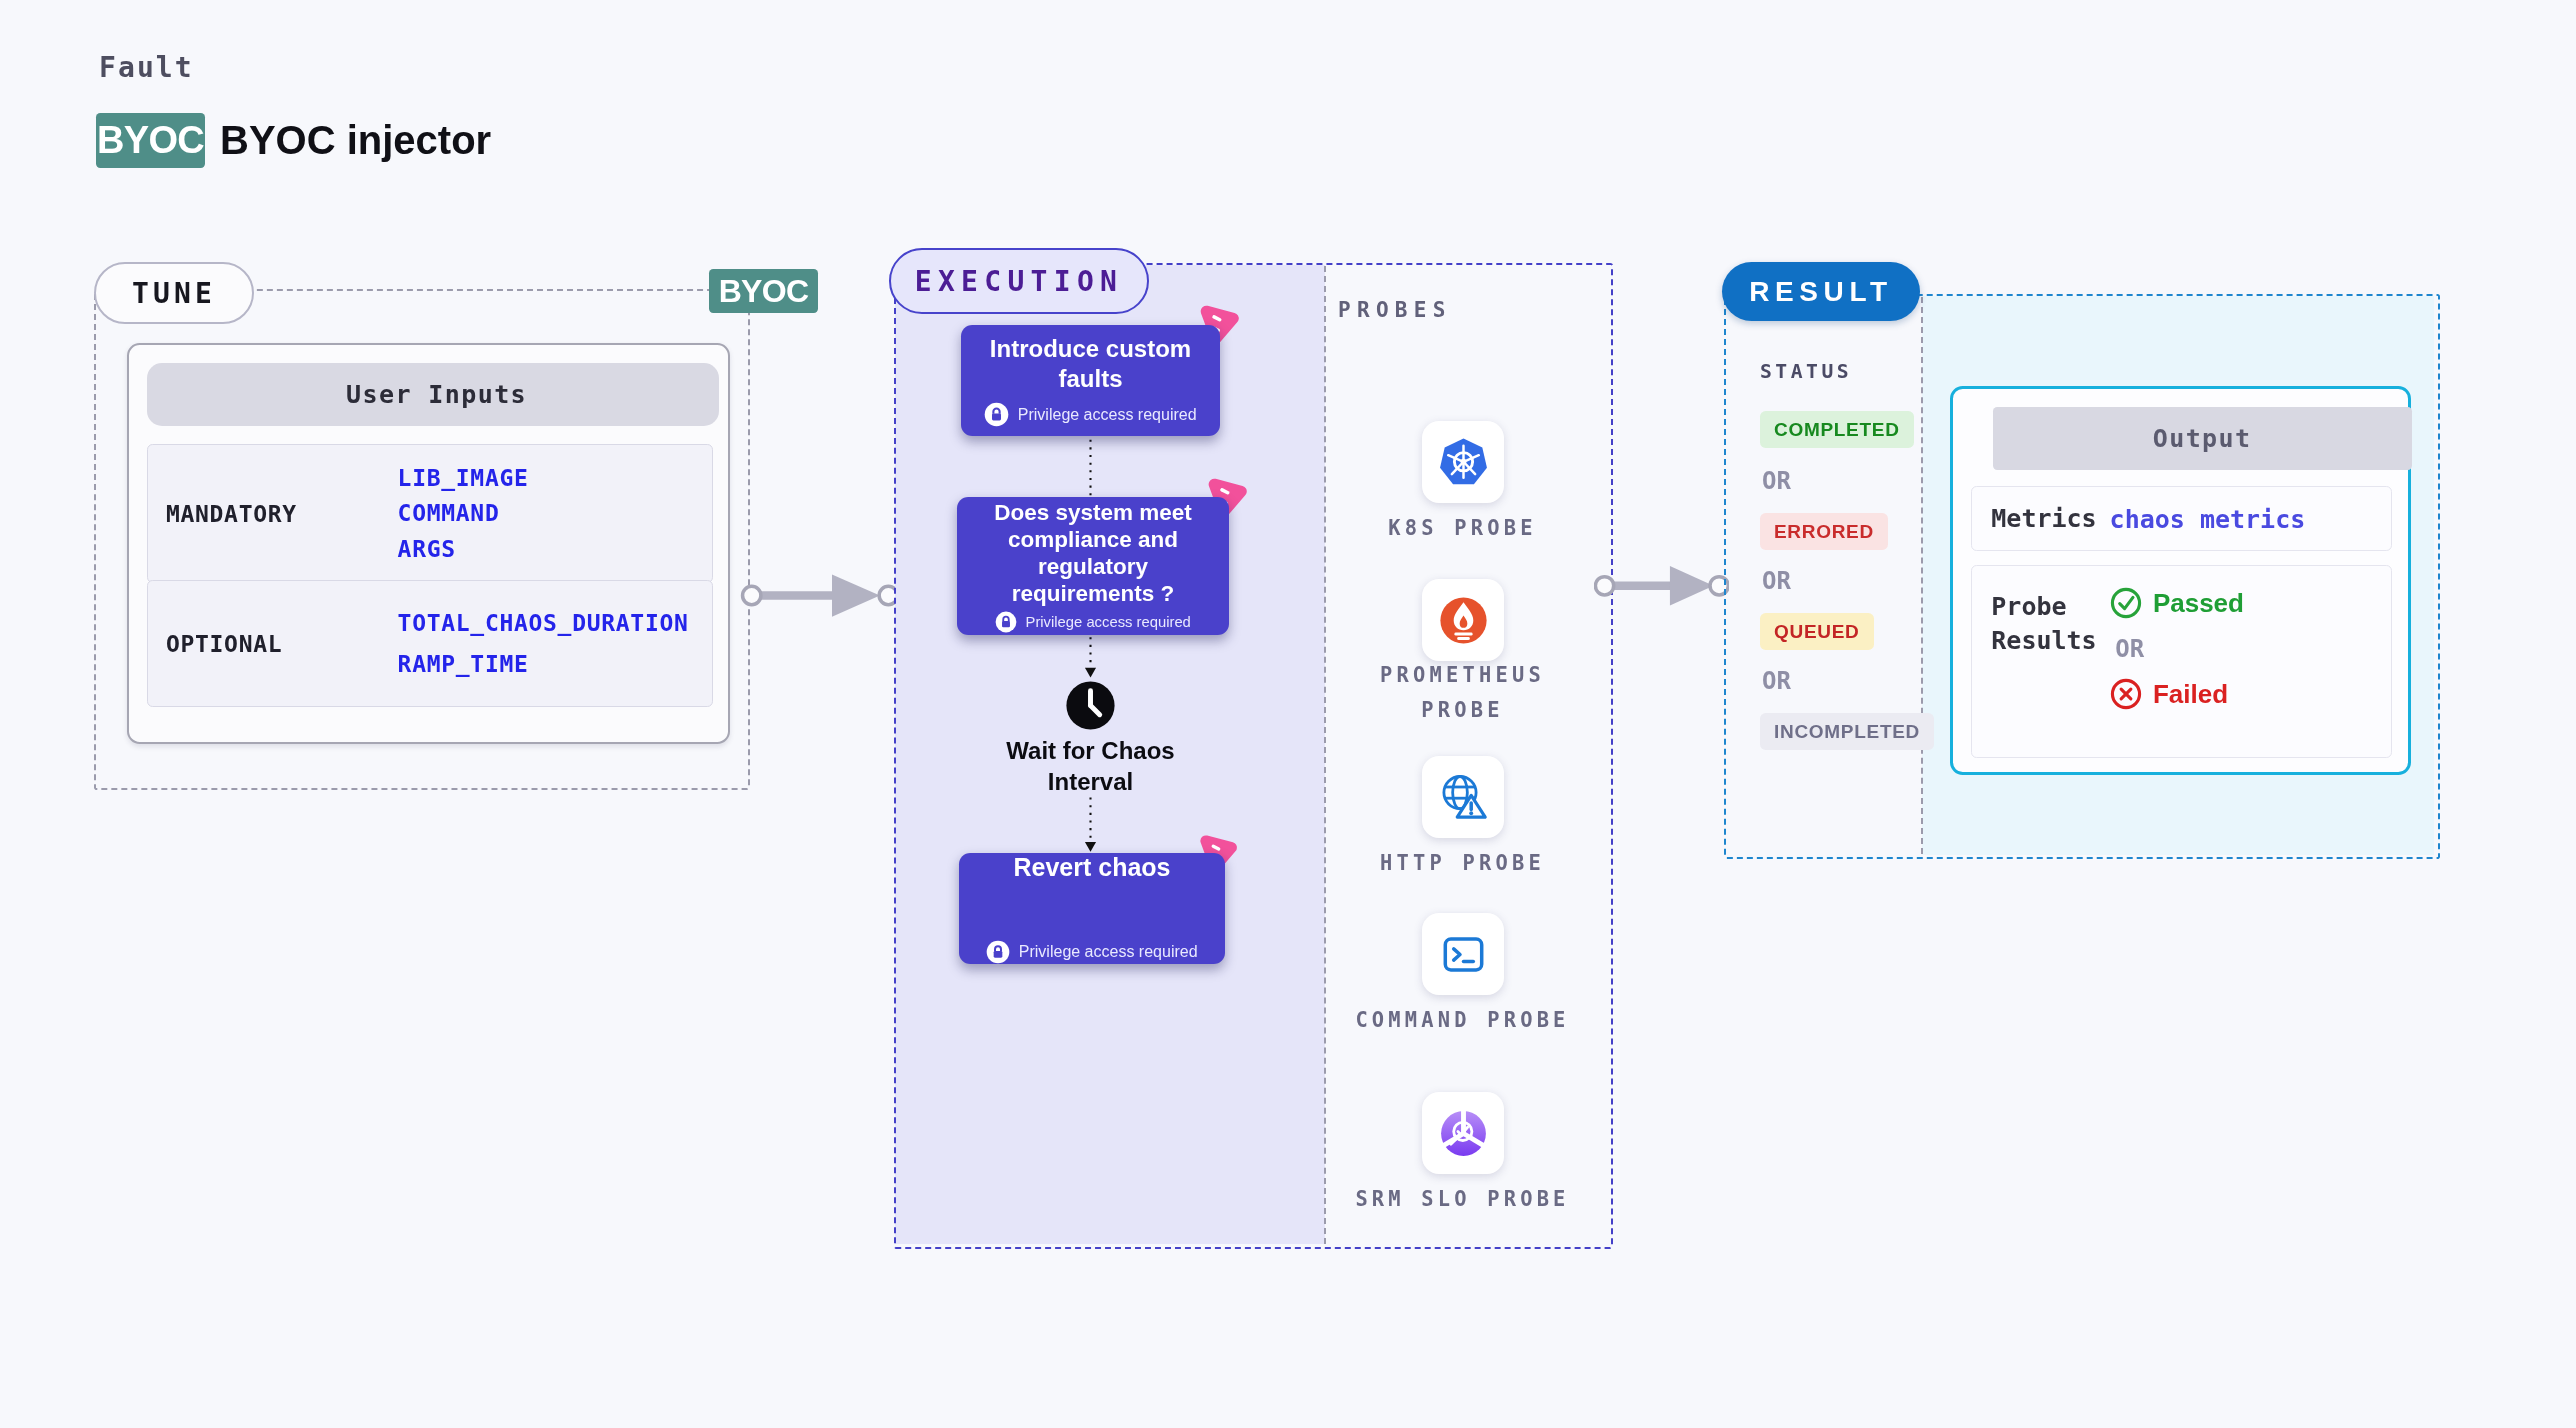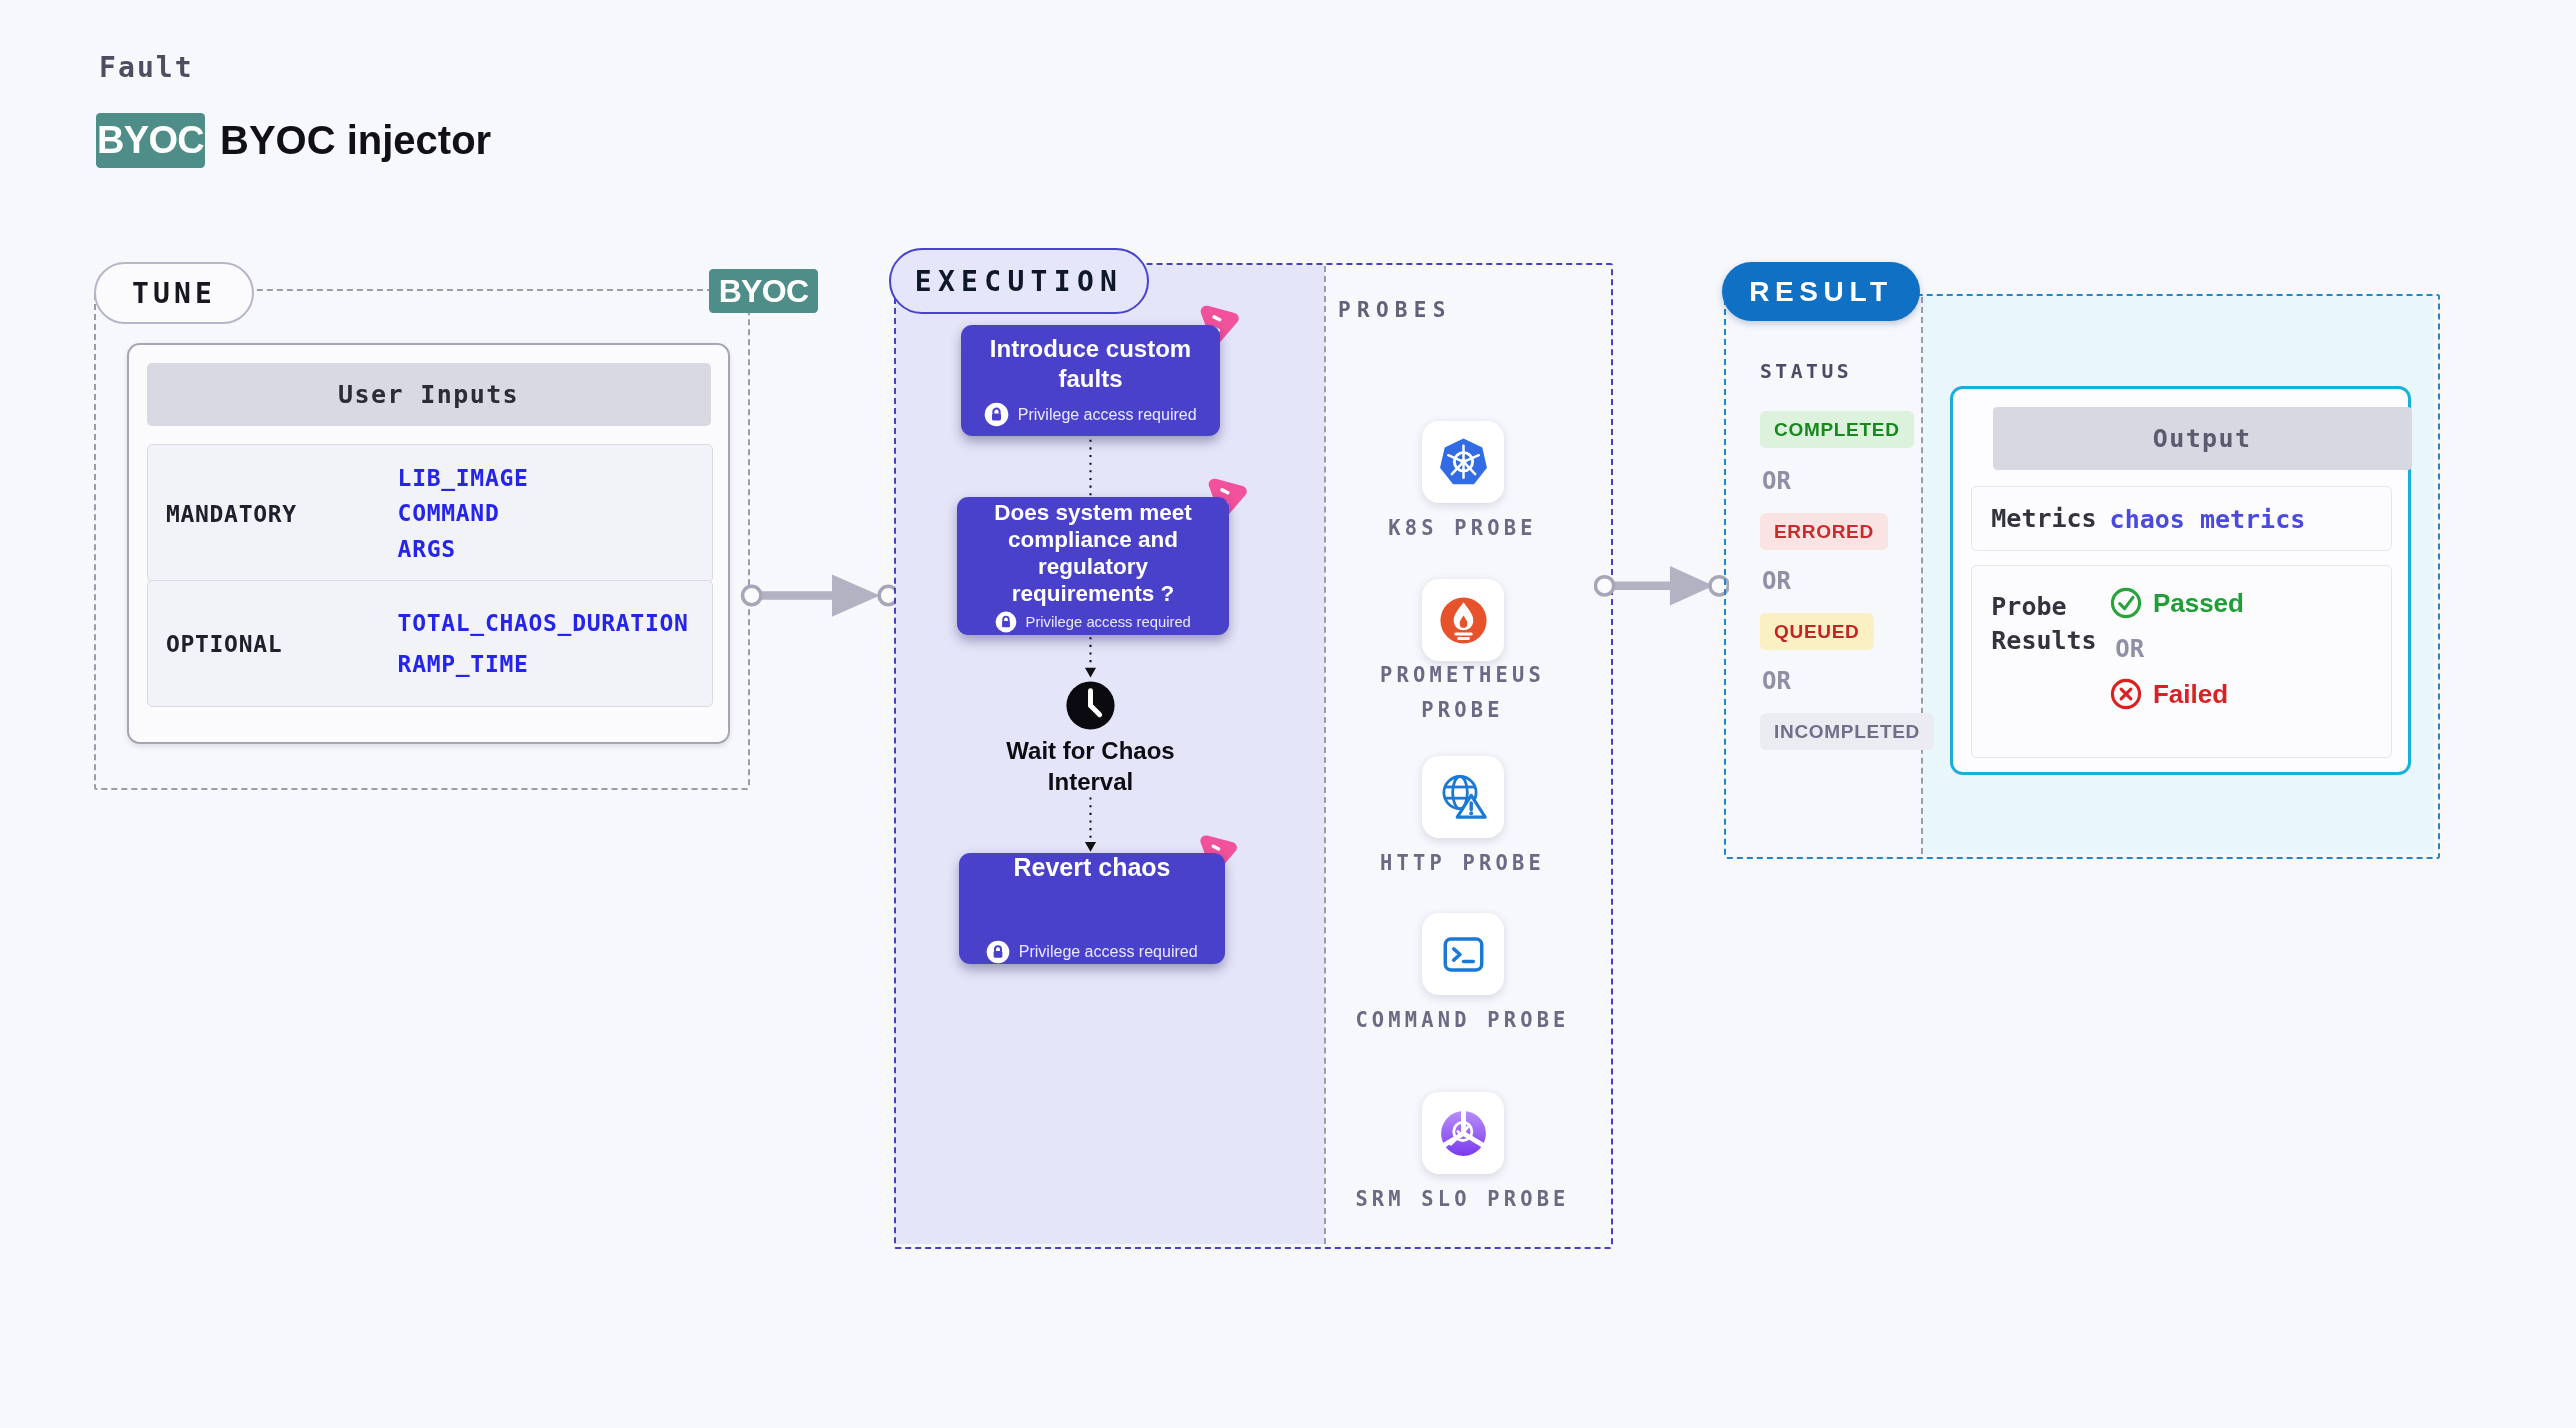--- a/index.html
+++ b/index.html
@@ -11,36 +11,36 @@
   
   .fault-label{font-size:28px;color:#4e4e60;letter-spacing:2.1px;font-weight:600;}
   .byoc-badge{background:#4f8e88;color:#fff;font-weight:bold;display:flex;align-items:center;
               justify-content:center;border-radius:4.2px;letter-spacing:-0.7px;}
   .page-title{font-size:40px;font-weight:bold;color:#101016;}
 
   
   .pill{display:flex;align-items:center;justify-content:center;border-radius:42px;}
   .tune-pill{background:#fbfbfd;border:2.1px solid #b6b6c8;color:#17171f;
              font-size:28px;font-weight:bold;letter-spacing:4.2px;}
-  .exec-pill{background:#e6e6fb;border:2.8px solid #4743cb;color:#0f172a;
+  .exec-pill{background:#e6e6fb;border:2.8px solid #4743cb;color:#4c1d95;
              font-size:28px;font-weight:bold;letter-spacing:6.3px;}
   .result-pill{background:#1070c4;color:#fff;font-size:28px;font-weight:bold;letter-spacing:5.6px;
                box-shadow:0 2.8px 7px rgba(10,60,120,.25);}
 
   
   .tune-box{border:2.1px dashed #9b9bac;border-radius:2.8px;}
   .exec-box{border:2.8px dashed #4440c8;border-radius:2.8px;}
   .result-box{border:2.8px dashed #1e86ce;border-radius:2.8px;}
   .gray-divider{border-left:2.1px dashed #9b9bac;width:0;}
 
   
   .inputs-card{background:#fbfbfd;border:2.1px solid #a6a6b3;border-radius:12.7px;
                box-shadow:0 2.1px 5.6px rgba(60,60,90,.12);}
-  .table-header{background:#d9d9e3;border-radius:5px;display:flex;align-items:center;justify-content:center;
-                font-size:25px;font-weight:600;color:#2c2c38;letter-spacing:1.4px;}
+  .table-header{background:#d9d9e3;border-radius:15px;display:flex;align-items:center;justify-content:center;
+                font-size:25px;font-weight:600;color:#2c2c38;letter-spacing:1.4px;padding-left:8px;}
   .table-row{background:#f2f2f9;border:1.4px solid #d9d9e6;border-radius:5.6px;}
   .row-label{position:absolute;left:18.3px;top:50%;transform:translateY(-50%);
              font-size:23px;color:#20202c;letter-spacing:0.7px;}
   .env-col{position:absolute;left:250px;top:0;bottom:0;display:flex;flex-direction:column;
            justify-content:space-evenly;}
   .env{font-size:23px;color:#2424ea;letter-spacing:0.7px;}
 
   
   .fault-card{background:#4a41cb;border-radius:11.3px;box-shadow:0 5.6px 11.3px rgba(20,20,80,.35);
               display:flex;flex-direction:column;align-items:center;justify-content:center;

